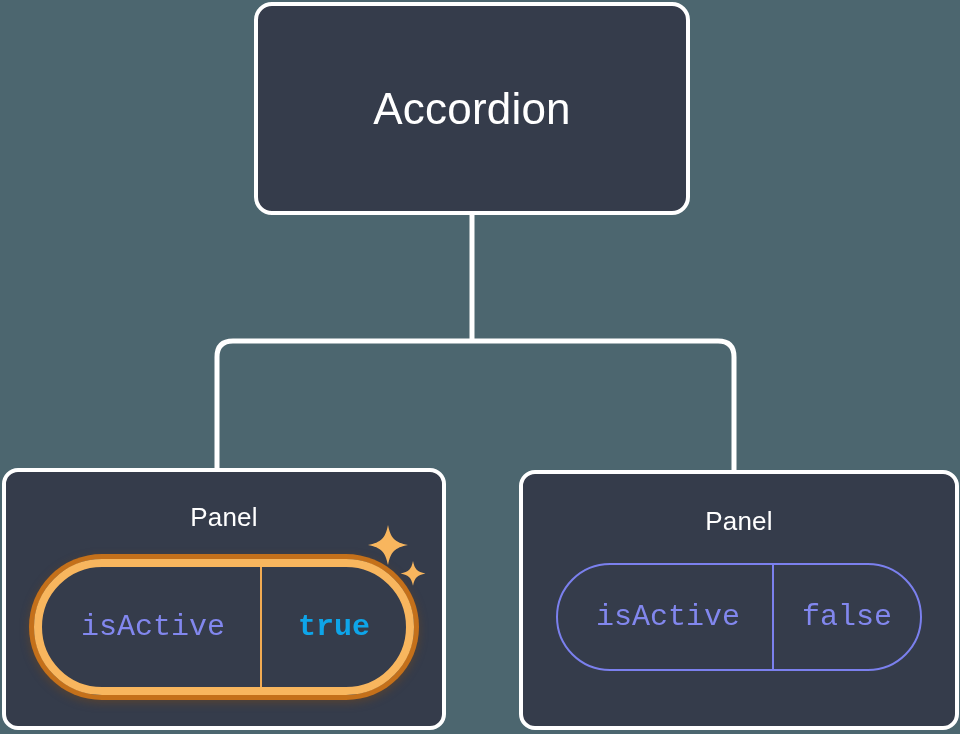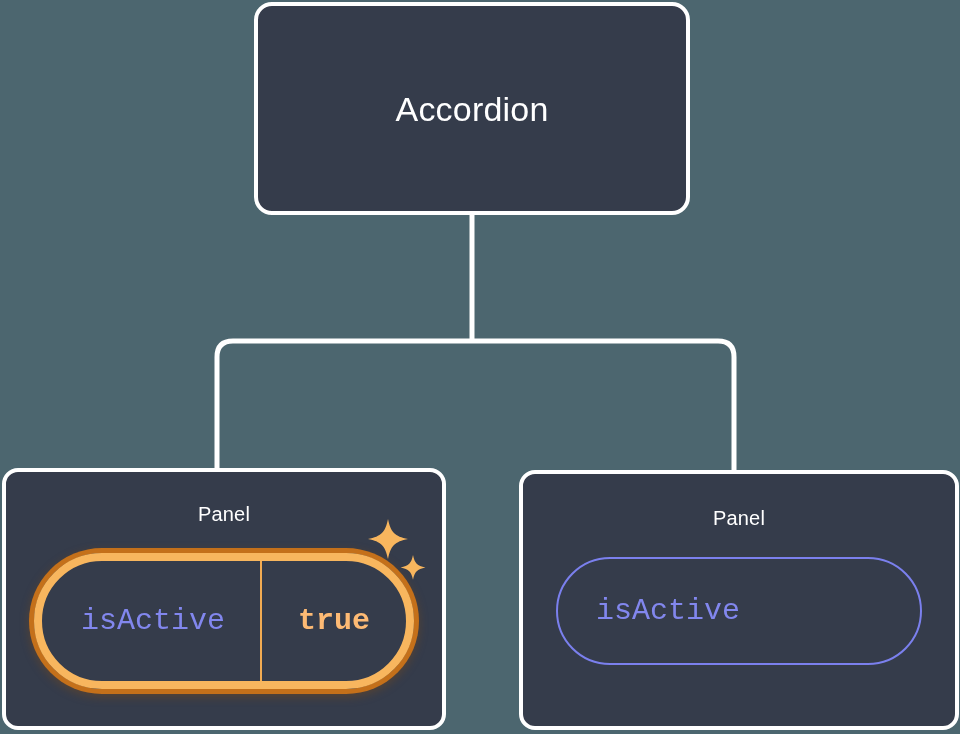--- a/index.html
+++ b/index.html
@@ -59,28 +59,28 @@
     left: 519px;
     top: 470px;
     width: 440px;
     height: 260px;
     border-radius: 16px;
     padding-top: 34px;
   }
 
   .node-title {
     color: #ffffff;
-    font-size: 34px;
+    font-size: 44px;
     font-weight: 400;
     letter-spacing: 0.2px;
     line-height: 1;
   }
   #node-panel-left .node-title,
   #node-panel-right .node-title {
-    font-size: 20px;
+    font-size: 26px;
   }
 
   
   .pill-wrap {
     position: relative;
     display: flex;
     justify-content: center;
     width: 100%;
   }
   #pill-wrap-left { margin-top: 29px; }
@@ -131,21 +131,21 @@
   }
   .pill.highlight .pill-key {
     width: 218px;
     font-weight: 400;
     padding-left: 4px;
   }
   .pill.highlight .pill-value {
     flex: 1;
     border-left: 2px solid #f2ab52;
     font-weight: 700;
-    color: #fdba74;
+    color: #0ea5e9;
   }
 
   
   .sparkles {
     position: absolute;
     right: 14px;
     top: -36px;
     width: 62px;
     height: 74px;
     pointer-events: none;
@@ -183,17 +183,18 @@
       </svg>
     </div>
   </div>
 
   <div class="node" id="node-panel-right">
     <span class="node-title">Panel</span>
 
     <div class="pill-wrap" id="pill-wrap-right">
       <div class="pill plain">
         <div class="pill-cell pill-key">isActive</div>
+        <div class="pill-cell pill-value">false</div>
       </div>
     </div>
   </div>
 
 </div>
 
 </body></html>

